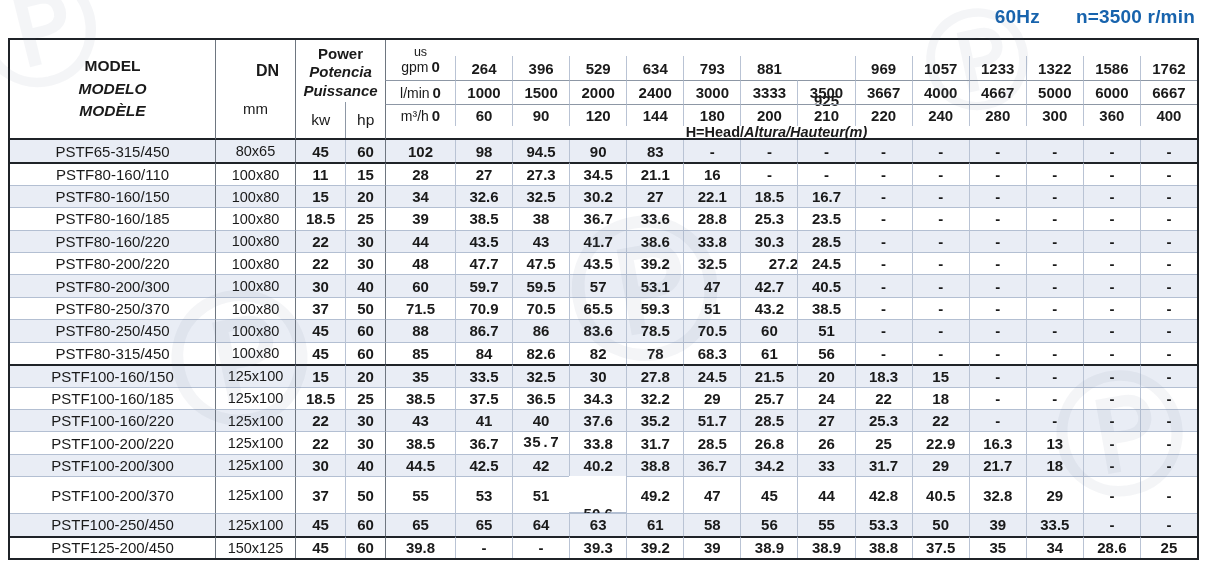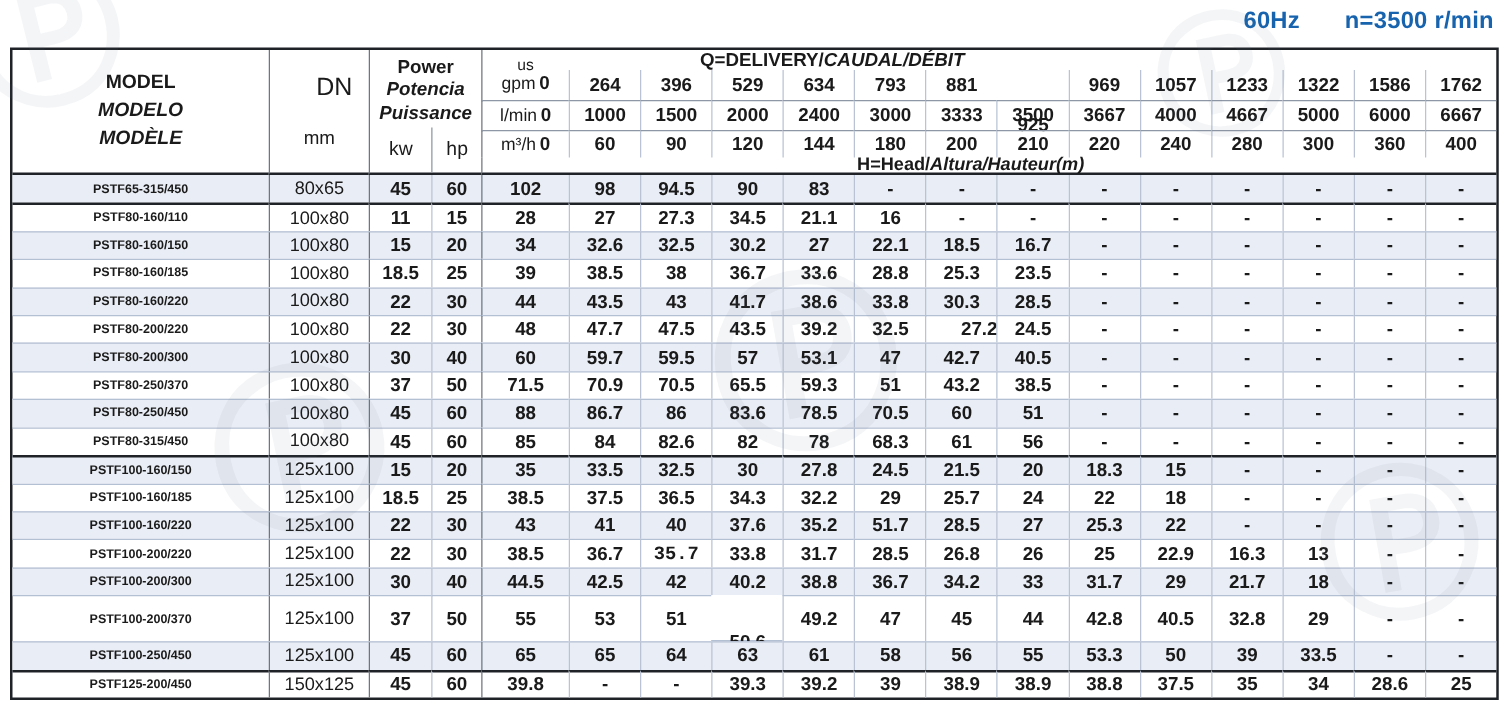--- a/index.html
+++ b/index.html
@@ -34,40 +34,40 @@
     border:2px solid var(--dark);background:#fff;display:grid;
     grid-template-columns:205px 80px 50px 40px 70px repeat(13,1fr);
     grid-template-rows:16px 24px 24px 22px 14px repeat(18,1fr);
     z-index:2;
   }
   .cell{display:flex;align-items:center;justify-content:center;min-width:0;min-height:0;}
   .it{font-style:italic;}
   
   .c-model{grid-area:1/1/6/2;flex-direction:column;line-height:1.45;font-size:15.5px;font-weight:700;border-bottom:2px solid var(--dark);}
   .c-dn{grid-area:1/2/6/3;flex-direction:column;gap:20px;border-left:1px solid var(--major);border-bottom:2px solid var(--dark);}
-  .c-dn .dn-label{font-size:20px;font-weight:400;margin-left:24px;}
+  .c-dn .dn-label{font-size:16px;font-weight:700;margin-left:24px;}
   .c-dn .dn-unit{font-size:15px;font-weight:400;}
   .c-power{grid-area:1/3/6/5;flex-direction:column;justify-content:flex-start;padding-top:5px;border-left:1px solid var(--major);border-bottom:2px solid var(--dark);}
   .c-power .p-line{font-size:15px;font-weight:700;line-height:1.22;}
   .kwhp{display:flex;width:100%;flex:1;align-items:center;margin-top:2px;}
   .kwhp .kw-h{width:50px;text-align:center;font-size:15.5px;}
   .kwhp .hp-h{width:40px;text-align:center;font-size:15.5px;border-left:1px solid var(--hline);align-self:stretch;display:flex;align-items:center;justify-content:center;}
   
   .c-banner{grid-area:1/6/2/19;justify-content:flex-start;padding-left:105px;font-size:15px;font-weight:700;white-space:nowrap;}
   .c-gpm-label{grid-area:1/5/3/6;flex-direction:column;line-height:1.05;border-left:1px solid var(--major);}
   .unit-top{font-size:12.5px;font-weight:400;}
   .unit-row{display:flex;align-items:baseline;font-size:14px;font-weight:400;white-space:nowrap;}
   .zero{font-weight:700;font-size:15px;margin-left:3px;}
   .c-lmin-label{grid-area:3/5/4/6;border-left:1px solid var(--major);border-top:1px solid var(--hline);}
   .c-m3h-label{grid-area:4/5/5/6;border-left:1px solid var(--major);border-top:1px solid var(--hline);}
   .c-head-banner{grid-area:5/5/6/19;font-size:14.5px;font-weight:700;border-left:1px solid var(--major);border-bottom:2px solid var(--dark);white-space:nowrap;padding-right:30px;}
   .hnum{font-size:15px;font-weight:700;border-left:1px solid var(--minor);}
   .hnum.topline{border-top:1px solid var(--hline);}
   
-  .b-model{font-size:10px;font-weight:700;}
+  .b-model{font-size:15px;font-weight:400;}
   .b-dn{font-size:14.5px;font-weight:400;border-left:1px solid var(--major);}
   .b-kw{font-size:15px;font-weight:700;border-left:1px solid var(--major);}
   .b-hp{font-size:15px;font-weight:700;border-left:1px solid var(--minor);}
   .b-data{font-size:15px;font-weight:700;border-left:1px solid var(--minor);}
   .b-data.first{border-left:1px solid var(--major);}
   .shaded{background:var(--shade);}
   .bt{border-top:1px solid var(--rowline);}
   .group{border-top:2px solid var(--dark);}
 </style>
 </head>
@@ -100,24 +100,20 @@
   <div class="cell c-power">
     <div class="p-line">Power</div>
     <div class="p-line it">Potencia</div>
     <div class="p-line it">Puissance</div>
     <div class="kwhp">
       <div class="kw-h">kw</div>
       <div class="hp-h">hp</div>
     </div>
   </div>
 
-  <div class="cell c-banner">
-    <span>Q=DELIVERY/</span>
-      <span class="it">CAUDAL/DÉBIT</span>
-  </div>
 
   <div class="cell c-gpm-label">
     <div class="unit-top">us</div>
     <div class="unit-row">
       <span>gpm</span>
       <span class="zero">0</span>
     </div>
   </div>
 
   <div class="cell c-lmin-label">

